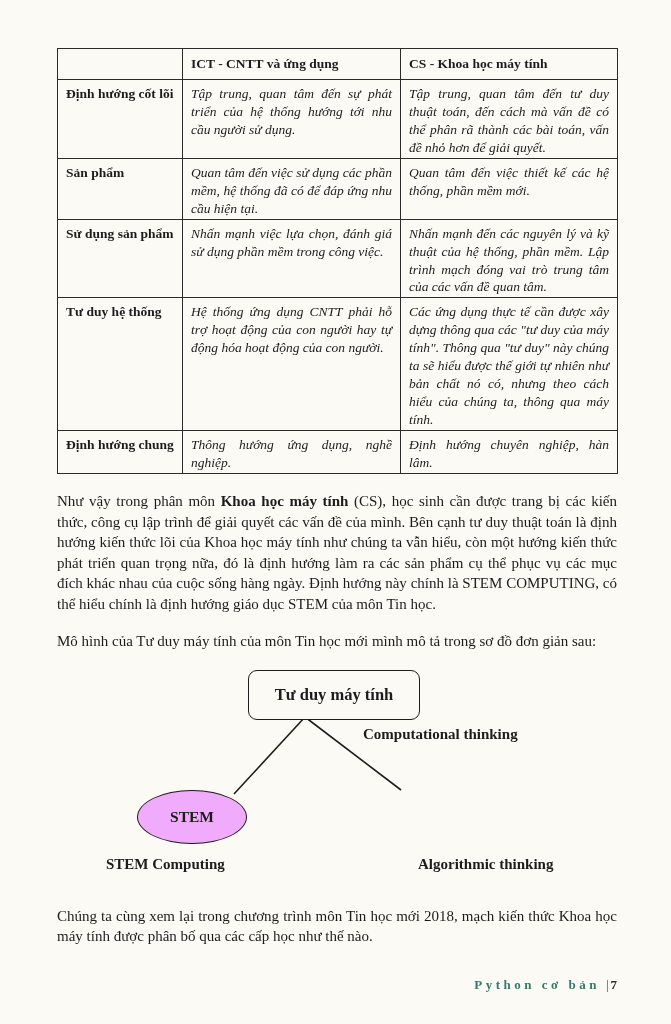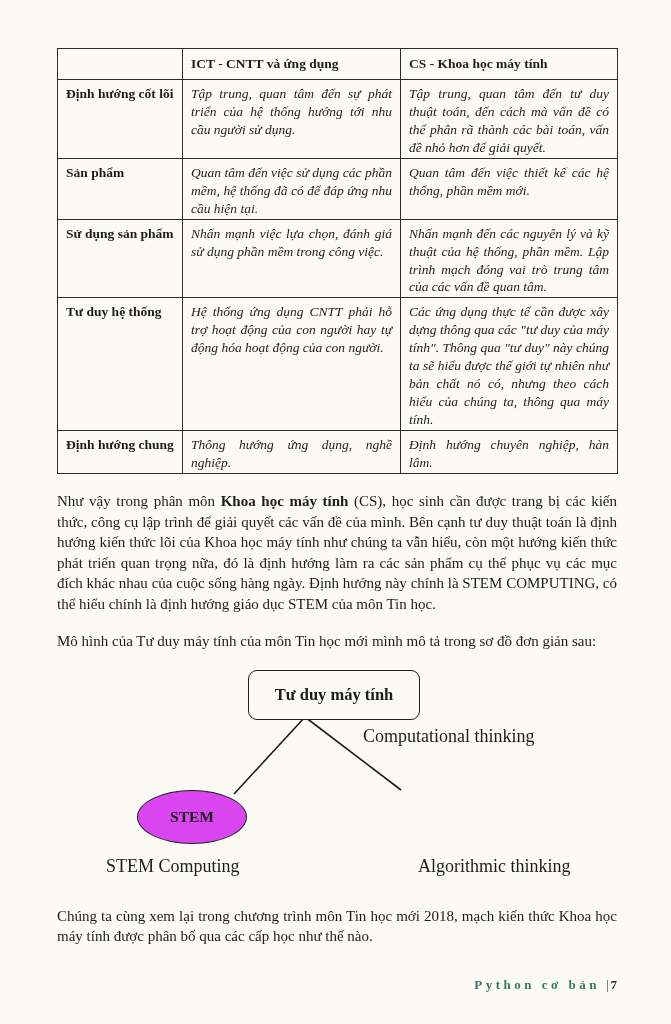--- a/index.html
+++ b/index.html
@@ -60,25 +60,25 @@
     display:flex; align-items:center; justify-content:center;
     font-weight:bold; font-size:16.5px;
     background:#fbfaf5;
     margin-left:28px;
   }
   .node {
     position:absolute;
     border:1.6px solid #1d1d1d; border-radius:50%;
     display:flex; align-items:center; justify-content:center;
     font-weight:bold; font-size:15.5px;
-    background:#d946ef;
+    background:#f0abfc;
   }
   .node-stem { left:137px; top:130px; width:108px; height:52px; }
   .node-algo { left:345px; top:126px; width:147px; height:52px; }
-  .diagram-caption { position:absolute; font-weight:normal; font-size:18px; white-space:nowrap; }
+  .diagram-caption { position:absolute; font-weight:bold; font-size:15px; white-space:nowrap; }
   .cap-computational { left:363px; top:66px; }
   .cap-stem { left:106px; top:196px; }
   .cap-algo { left:418px; top:196px; }
 
   
   .footer {
     position:absolute; top:977px; right:54px;
     font-size:13px; white-space:nowrap;
   }
   .footer .brand {

